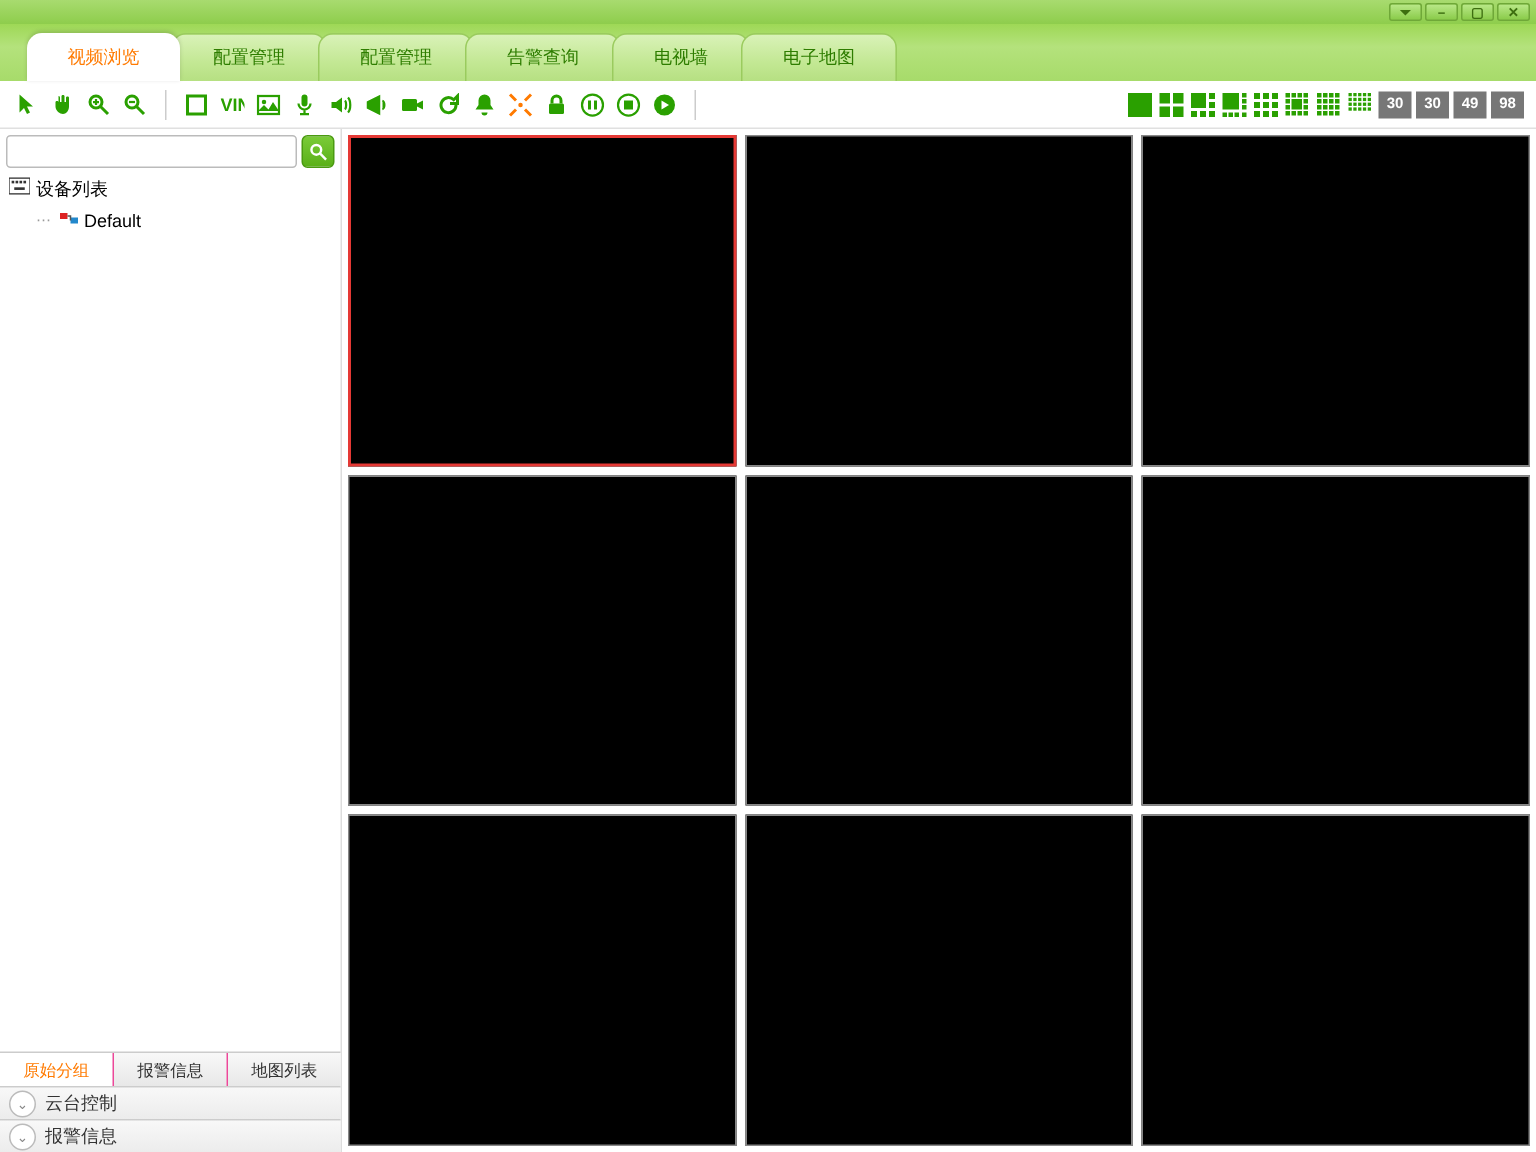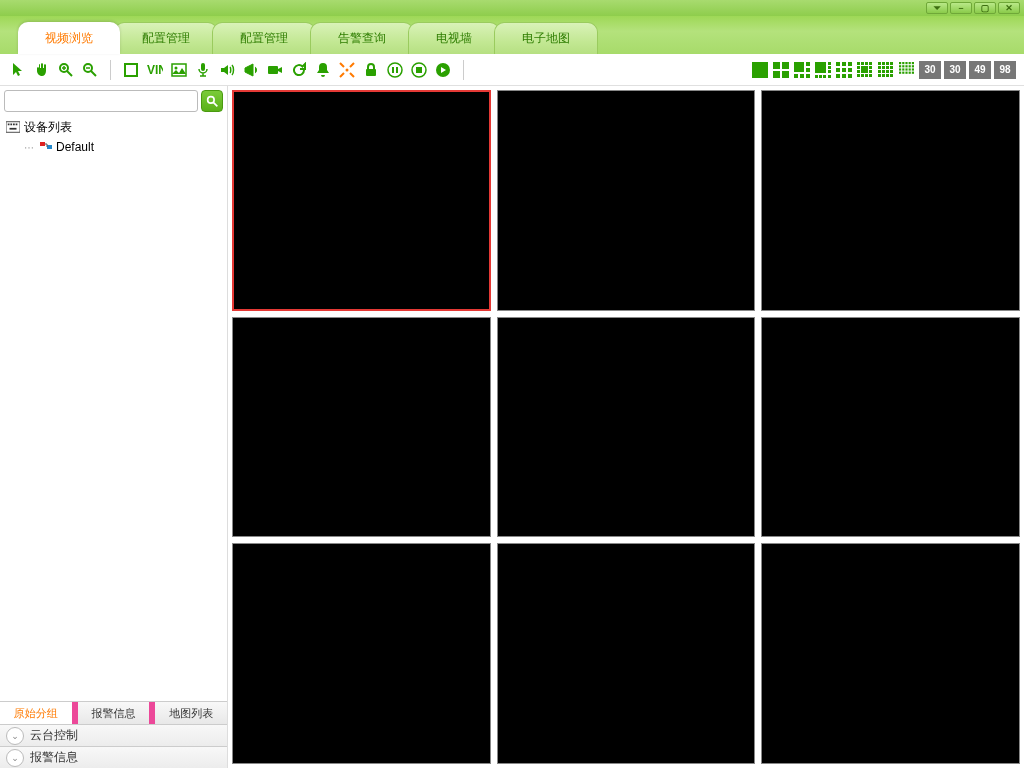--- a/index.html
+++ b/index.html
@@ -16,26 +16,26 @@
 .tool-btn svg{width:16px;height:16px;fill:#2aa000}
 .tool-btn.orange svg{fill:#ff7a00}
 .grid-num{width:22px;height:18px;background:#777;color:#fff;font-size:10px;display:flex;align-items:center;justify-content:center;cursor:pointer;font-weight:bold}
 .main{display:flex;height:682px}
 .sidebar{width:228px;border-right:1px solid #ddd;display:flex;flex-direction:column}
 .search-row{display:flex;padding:4px;gap:3px}
 .search-input{flex:1;height:22px;border:1px solid #bbb;border-radius:3px;padding:0 4px;background:#fff}
 .search-btn{width:22px;height:22px;background:linear-gradient(#7acb38,#5ab018);border:1px solid #4a9a10;border-radius:4px;display:flex;align-items:center;justify-content:center;cursor:pointer}
 .search-btn svg{width:13px;height:13px;fill:#fff}
 .tree{flex:1;padding:2px 6px;overflow:auto}
-.tree-root{display:flex;align-items:center;gap:4px;height:18px}
+.tree-root{display:flex;gap:4px;height:18px}
 .tree-root svg{width:14px;height:12px}
 .tree-child{display:flex;align-items:center;gap:4px;height:18px;padding-left:18px;margin-top:2px}
 .tree-dots{color:#999;font-size:10px;margin-right:2px}
 .side-tabs{display:flex;border-top:1px solid #ccc}
-.side-tab{flex:1;height:22px;display:flex;align-items:center;justify-content:center;background:linear-gradient(#f8f8f8,#e8e8e8);border-right:6px solid #ec4899;cursor:pointer;font-size:11px;color:#333}
+.side-tab{flex:1;height:22px;display:flex;align-items:center;justify-content:center;background:linear-gradient(#f8f8f8,#e8e8e8);border-right:1px solid #ec4899;cursor:pointer;font-size:11px;color:#333}
 .side-tab.active{background:#fff;color:#ff7a00}
 .side-tab:last-child{border-right:none}
 .panel-row{height:22px;border-top:1px solid #ccc;display:flex;align-items:center;background:linear-gradient(#f8f8f8,#ececec);cursor:pointer}
 .panel-chevron{width:18px;height:18px;border:1px solid #bbb;border-radius:50%;background:#fff;margin:0 6px;display:flex;align-items:center;justify-content:center;color:#888;font-size:9px}
 .panel-label{flex:1;text-align:left;margin-right:24px;color:#333}
 .video-area{flex:1;padding:4px;background:#fff}
 .grid3{display:grid;grid-template-columns:repeat(3,1fr);grid-template-rows:repeat(3,1fr);gap:6px;width:100%;height:100%}
 .cell{background:#000;border:1px solid #888}
 .cell.sel{border:2px solid #e53935}
 .layout-icons{display:flex;gap:3px;margin-left:auto}

